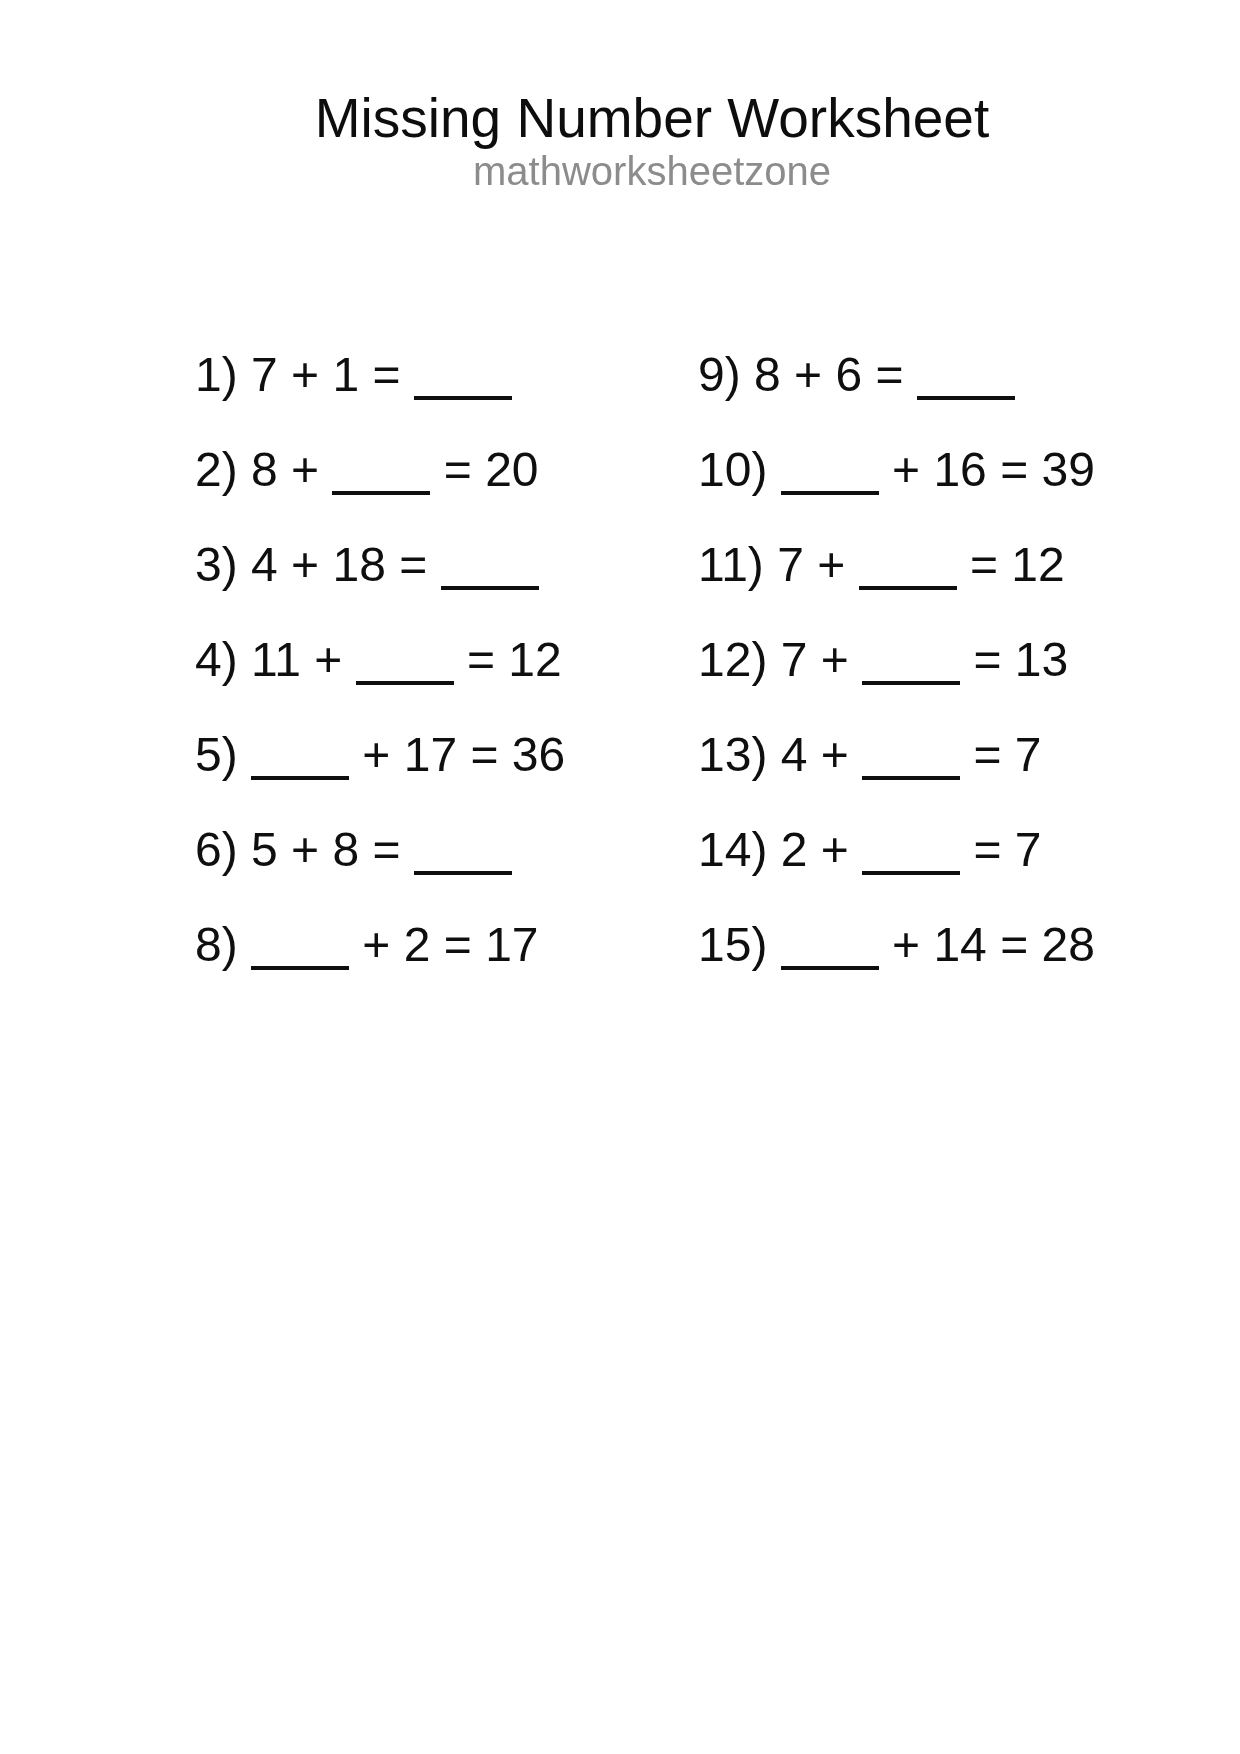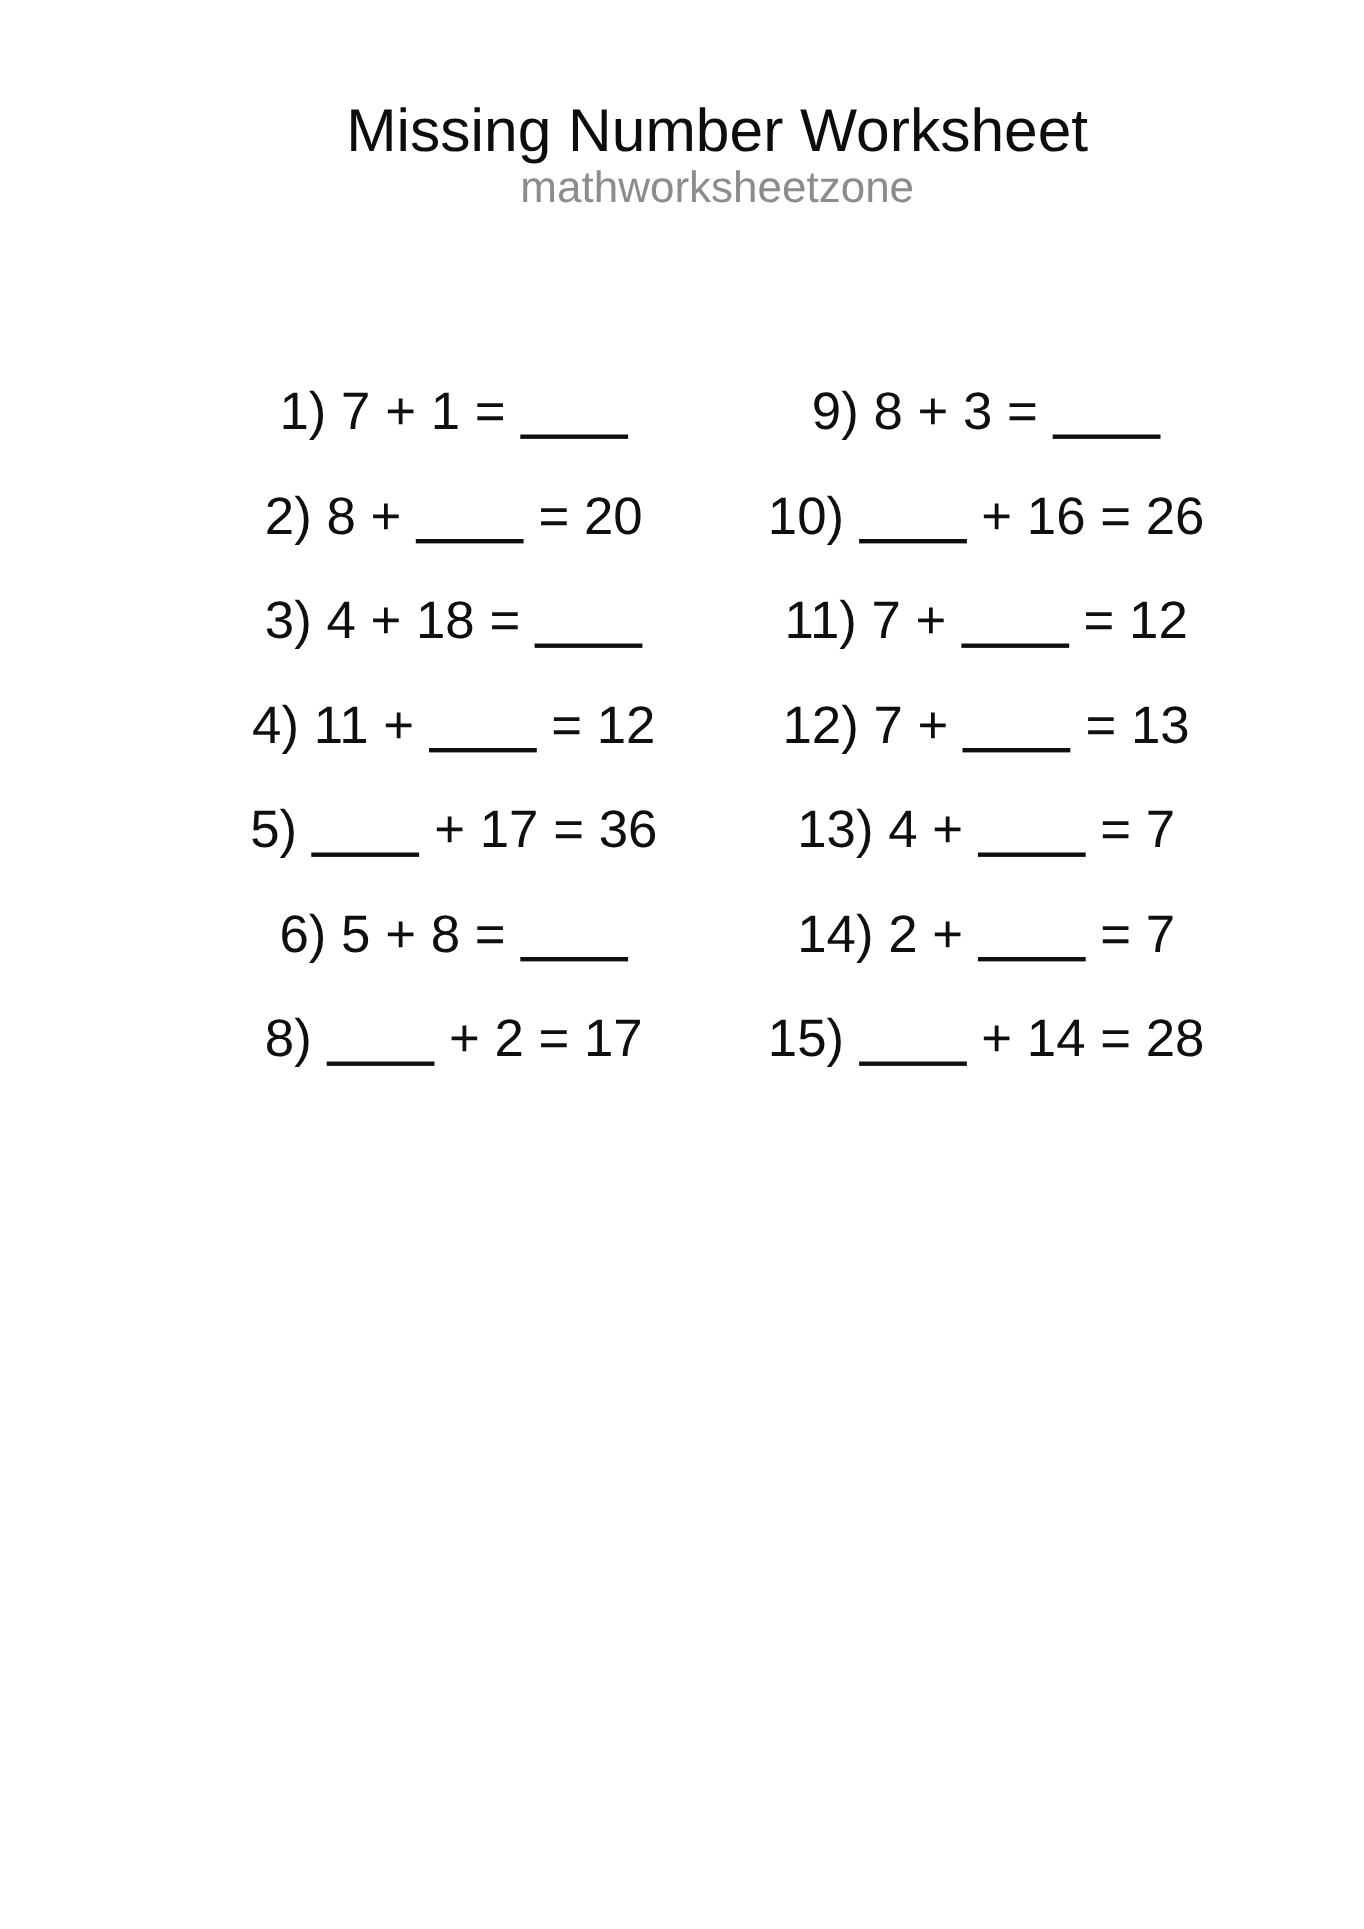--- a/index.html
+++ b/index.html
@@ -35,21 +35,20 @@
     color: #8c8c8c;
     margin-top: 0;
     line-height: 1.1;
   }
   .problems {
     position: absolute;
     top: 345px;
     left: 195px;
     display: flex;
     align-items: flex-start;
-    text-align: center;
   }
   .col {
     display: flex;
     flex-direction: column;
   }
   .col-left {
     width: 435px;
   }
   .col-right {
     margin-left: 68px;
@@ -81,21 +80,21 @@
   <div class="col col-left">
       <div class="problem-row"><span class="pnum">1)</span> <span class="pexpr"><span class="ptext">7 + 1 = </span><span class="blank"></span></span></div>
       <div class="problem-row"><span class="pnum">2)</span> <span class="pexpr"><span class="ptext">8 + </span><span class="blank"></span><span class="ptext"> = 20</span></span></div>
       <div class="problem-row"><span class="pnum">3)</span> <span class="pexpr"><span class="ptext">4 + 18 = </span><span class="blank"></span></span></div>
       <div class="problem-row"><span class="pnum">4)</span> <span class="pexpr"><span class="ptext">11 + </span><span class="blank"></span><span class="ptext"> = 12</span></span></div>
       <div class="problem-row"><span class="pnum">5)</span> <span class="pexpr"><span class="blank"></span><span class="ptext"> + 17 = 36</span></span></div>
       <div class="problem-row"><span class="pnum">6)</span> <span class="pexpr"><span class="ptext">5 + 8 = </span><span class="blank"></span></span></div>
       <div class="problem-row"><span class="pnum">8)</span> <span class="pexpr"><span class="blank"></span><span class="ptext"> + 2 = 17</span></span></div>
     </div>
   <div class="col col-right">
-      <div class="problem-row"><span class="pnum">9)</span> <span class="pexpr"><span class="ptext">8 + 3 = </span><span class="blank"></span></span></div>
-      <div class="problem-row"><span class="pnum">10)</span> <span class="pexpr"><span class="blank"></span><span class="ptext"> + 16 = 26</span></span></div>
+      <div class="problem-row"><span class="pnum">9)</span> <span class="pexpr"><span class="ptext">8 + 6 = </span><span class="blank"></span></span></div>
+      <div class="problem-row"><span class="pnum">10)</span> <span class="pexpr"><span class="blank"></span><span class="ptext"> + 16 = 39</span></span></div>
       <div class="problem-row"><span class="pnum">11)</span> <span class="pexpr"><span class="ptext">7 + </span><span class="blank"></span><span class="ptext"> = 12</span></span></div>
       <div class="problem-row"><span class="pnum">12)</span> <span class="pexpr"><span class="ptext">7 + </span><span class="blank"></span><span class="ptext"> = 13</span></span></div>
       <div class="problem-row"><span class="pnum">13)</span> <span class="pexpr"><span class="ptext">4 + </span><span class="blank"></span><span class="ptext"> = 7</span></span></div>
       <div class="problem-row"><span class="pnum">14)</span> <span class="pexpr"><span class="ptext">2 + </span><span class="blank"></span><span class="ptext"> = 7</span></span></div>
       <div class="problem-row"><span class="pnum">15)</span> <span class="pexpr"><span class="blank"></span><span class="ptext"> + 14 = 28</span></span></div>
     </div>
 </div>
 
 </body></html>

